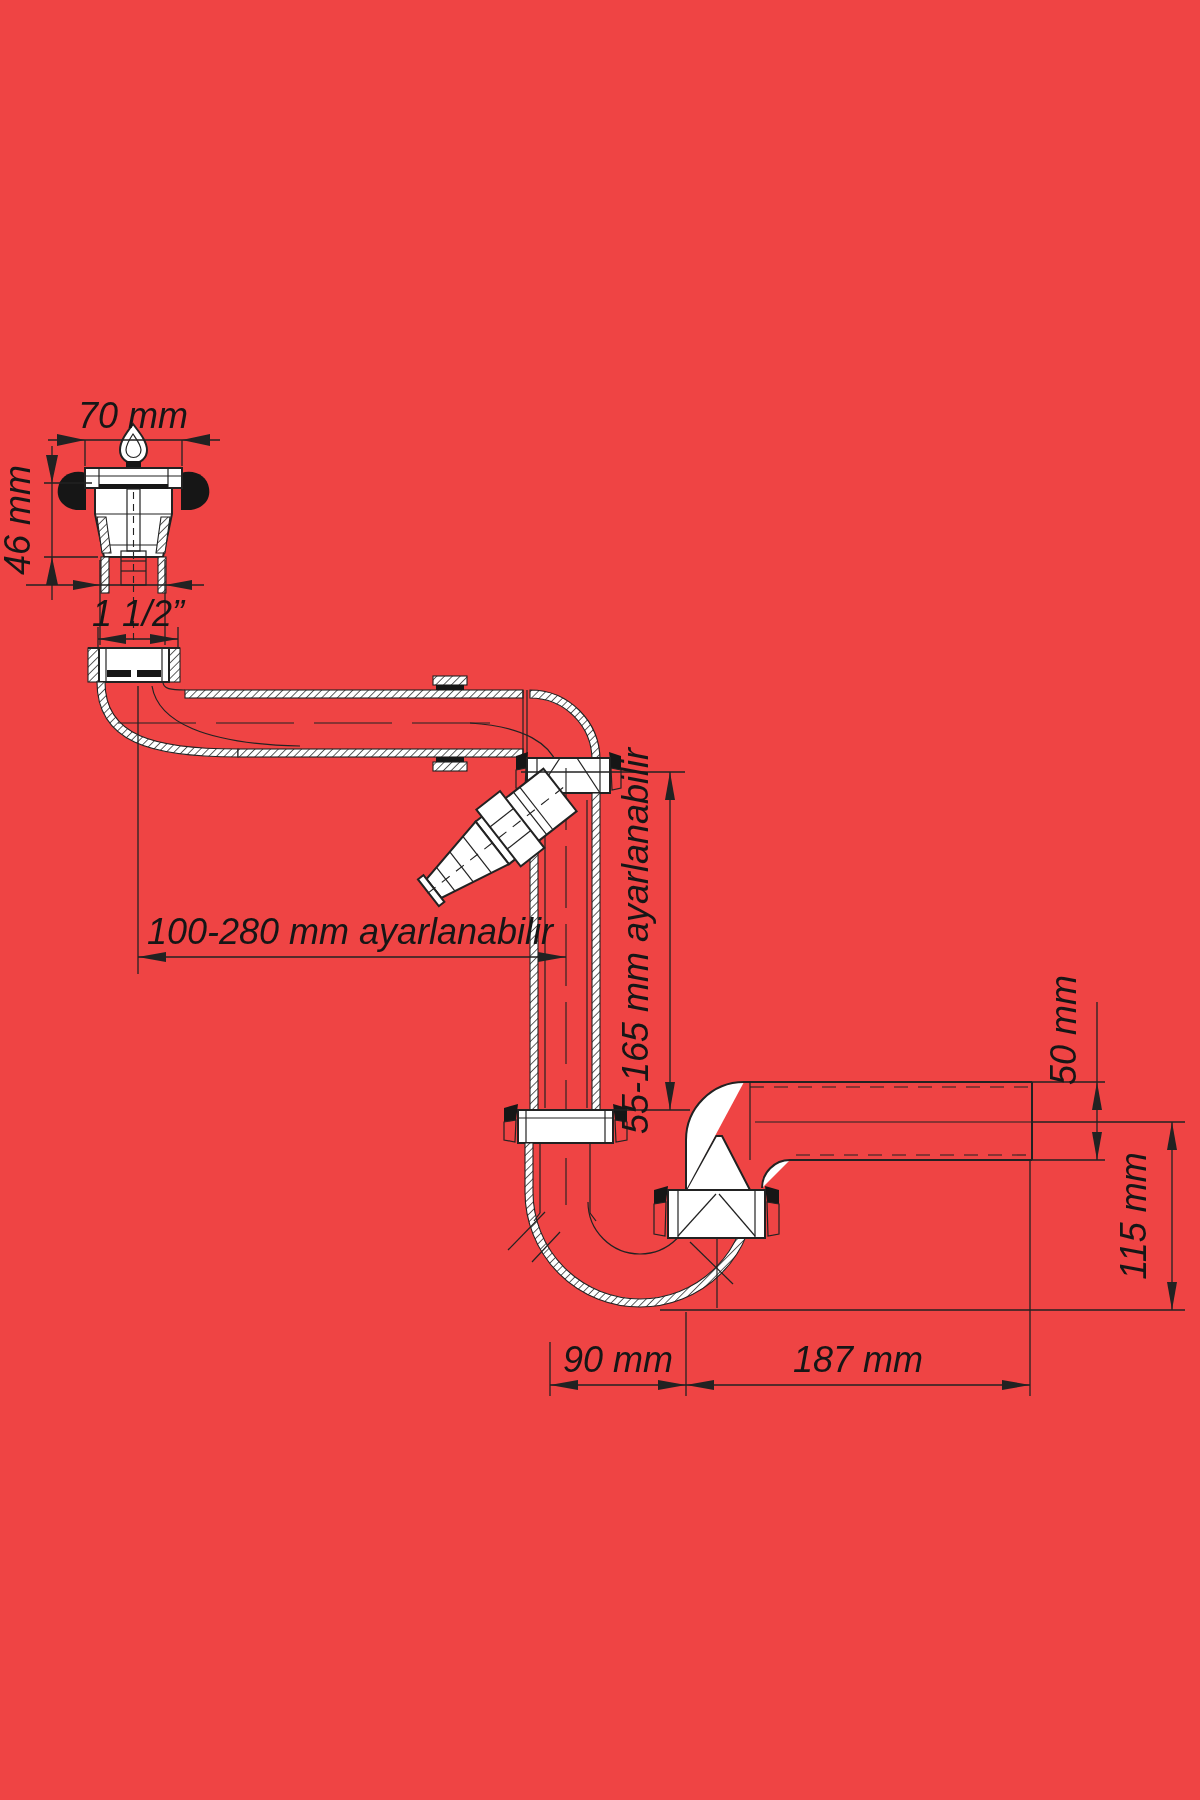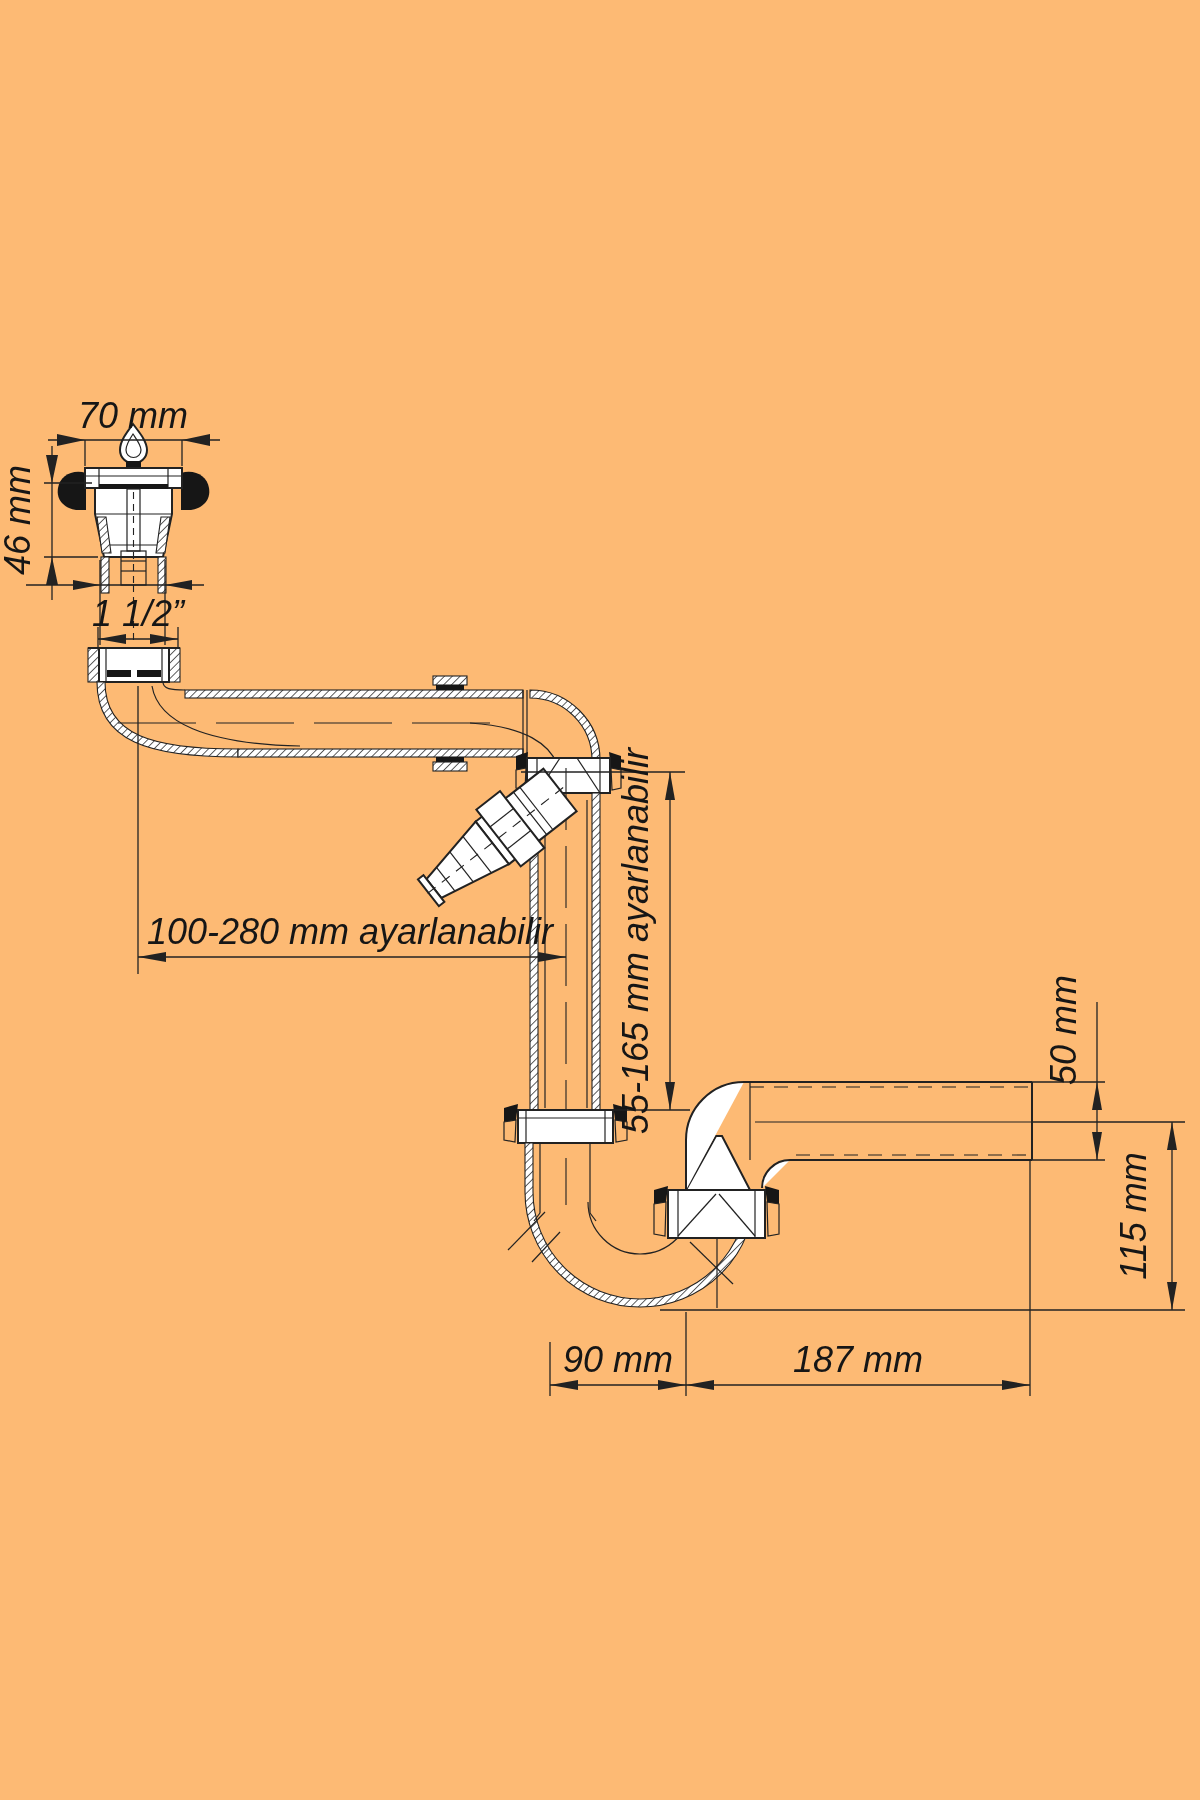--- a/index.html
+++ b/index.html
@@ -1,16 +1,16 @@
 <!DOCTYPE html>
 <html><head>
 <meta charset="utf-8">
 <style>
   html,body{margin:0;padding:0;background:#ffffff;}
-  .stage{position:relative;width:1200px;height:1800px;background:#fdba74;overflow:hidden;}
+  .stage{position:relative;width:1200px;height:1800px;background:#ef4444;overflow:hidden;}
   svg{position:absolute;left:0;top:0;}
   .outline{fill:#ffffff;stroke:#222222;stroke-width:2;}
   .outline-thin{fill:none;stroke:#222222;stroke-width:1.2;}
   .solidfill{fill:#161616;stroke:none;}
   .hatched{fill:url(#hatch);stroke:#222222;stroke-width:1.1;}
   .dimline{fill:none;stroke:#222222;stroke-width:1.3;}
   .arrow{fill:#222222;stroke:none;}
   .dimtxt{font-family:"Liberation Sans", sans-serif;font-style:italic;font-size:36px;fill:#161616;}
   .dash{fill:none;stroke:#222222;stroke-width:1.1;}
 </style>

